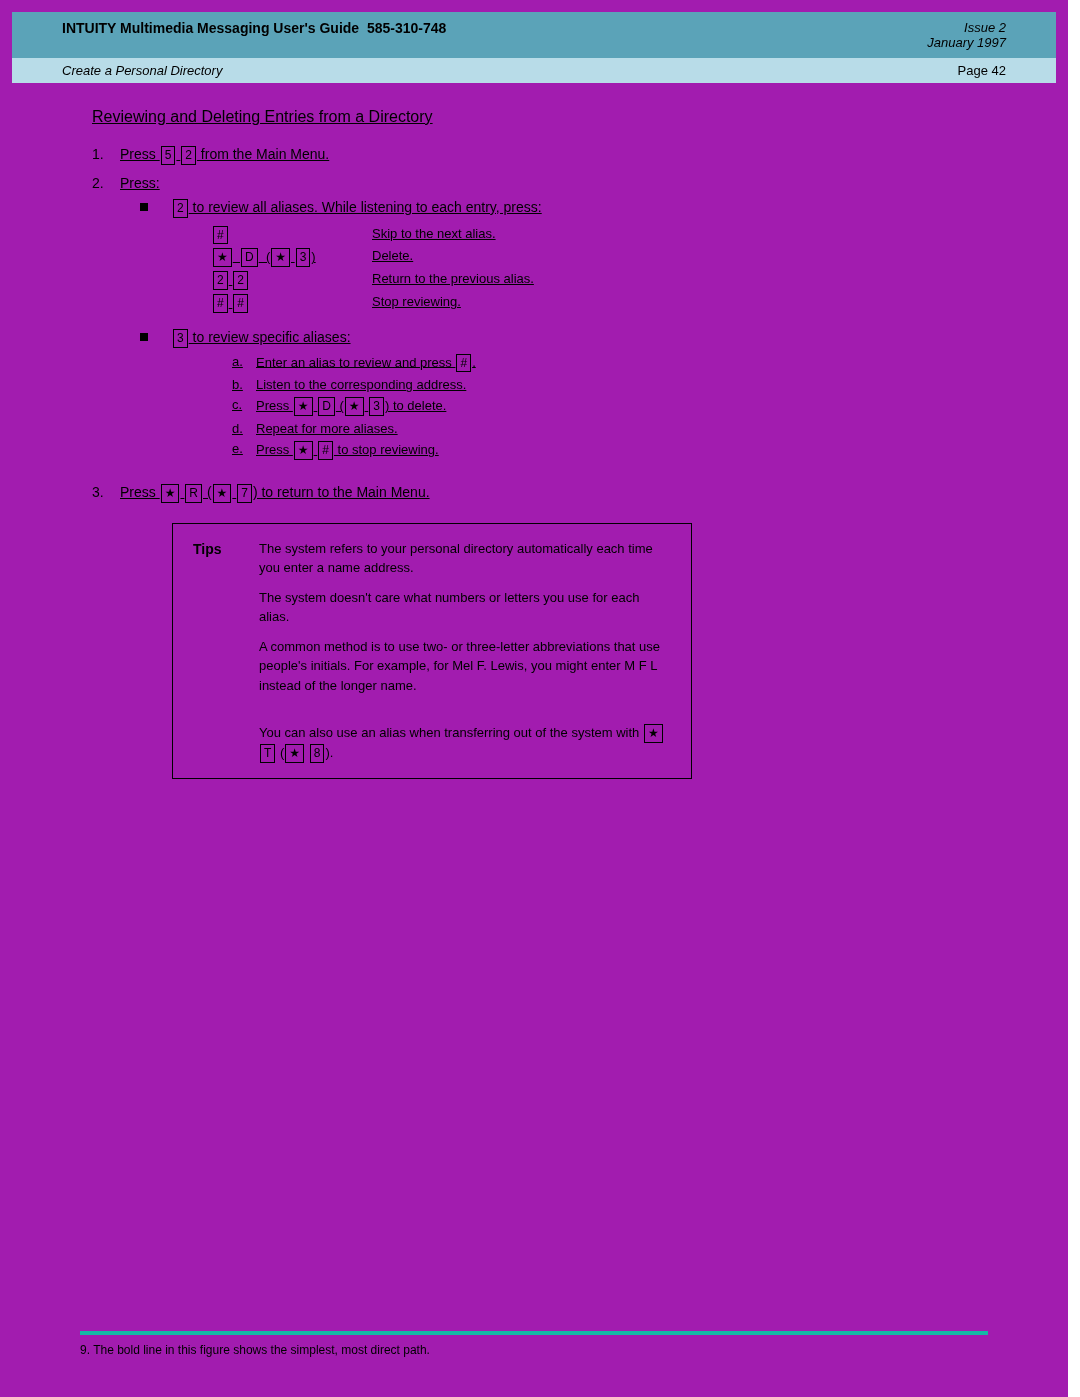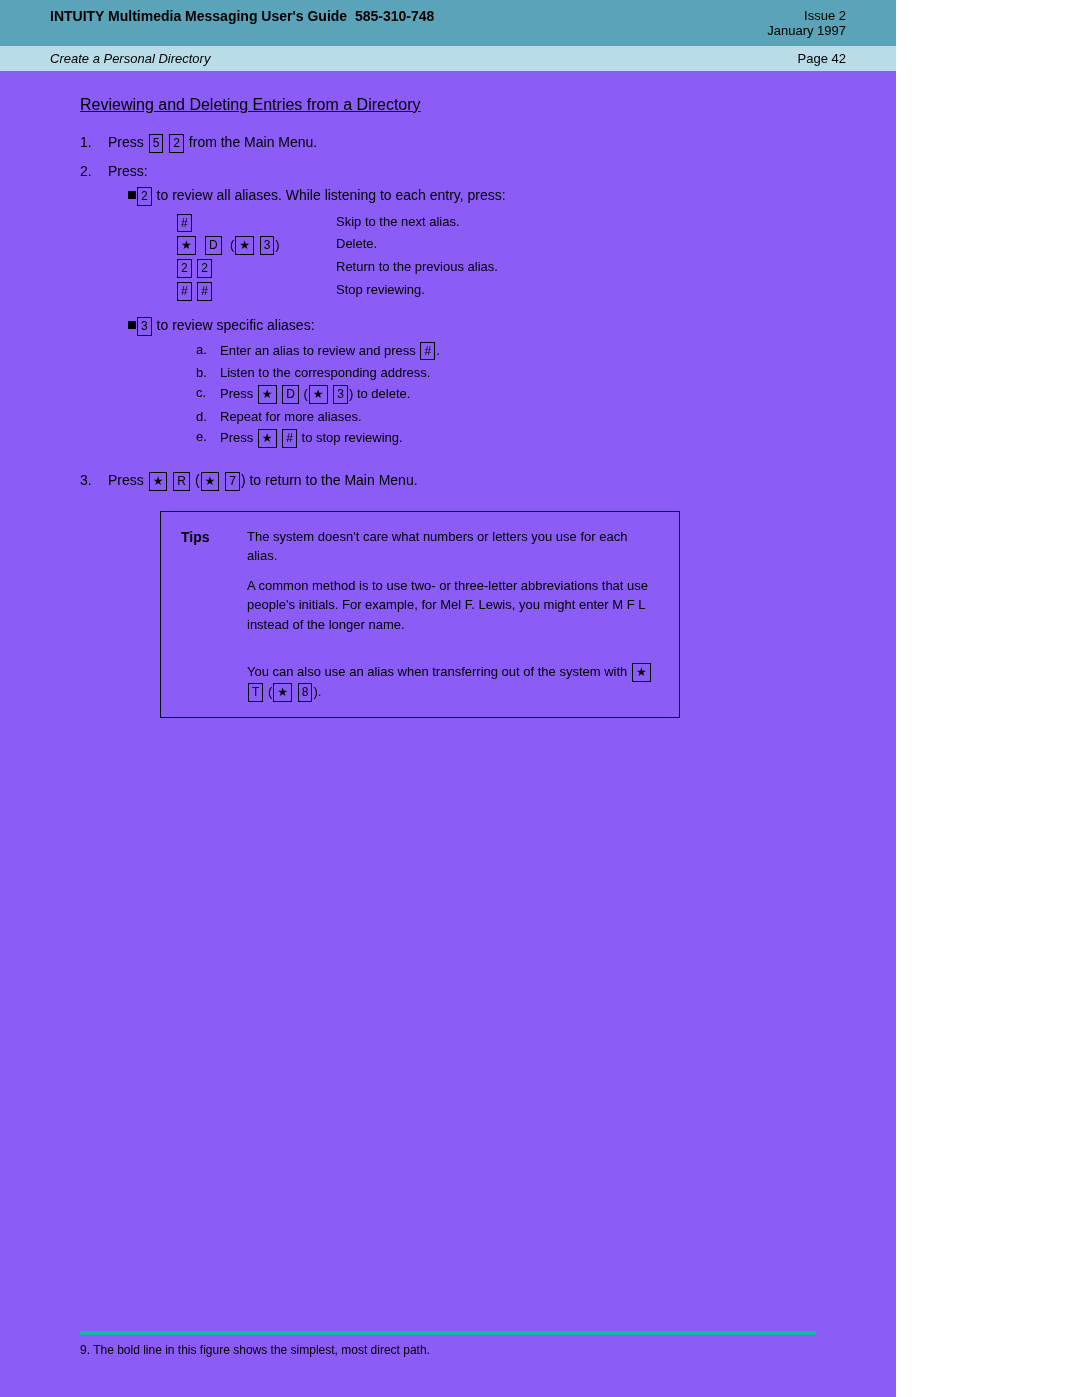--- a/index.html
+++ b/index.html
@@ -8,44 +8,45 @@
       background: #fff;
       font-family: Arial, Helvetica, sans-serif;
       font-size: 14px;
       color: #000;
       width: 1080px;
       min-height: 1397px;
       position: relative;
     }
 
     .page-wrapper {
-      width: 896px;
+      width: 1068px;
       min-height: 1397px;
-      background: #8b5cf6;
-      padding: 0;
+      background: #a21caf;
+      padding: 12px;
       position: relative;
     }
 
     
     .header-bar {
       background-color: #5ba3b8;
       padding: 8px 50px;
       display: flex;
       justify-content: space-between;
       align-items: flex-start;
     }
 
     .header-title {
       font-size: 14px;
       font-weight: bold;
       color: #000;
     }
 
     .header-issue {
       font-size: 13px;
+      font-style: italic;
       color: #000;
       text-align: right;
     }
 
     
     .subheader-bar {
       background-color: #b8dce8;
       padding: 5px 50px;
       display: flex;
       justify-content: space-between;
@@ -88,20 +89,21 @@
       gap: 8px;
     }
 
     .step-num {
       min-width: 20px;
       font-size: 14px;
     }
 
     .step-content {
       flex: 1;
+      text-decoration: underline;
     }
 
     
     .key {
       display: inline-block;
       border: 1px solid #000;
       padding: 0px 3px;
       font-size: 12px;
       font-family: Arial, Helvetica, sans-serif;
       line-height: 1.4;
@@ -113,21 +115,21 @@
     .bullet-list {
       list-style: none;
       padding: 0;
       margin: 8px 0 8px 20px;
     }
 
     .bullet-list > li {
       display: flex;
       align-items: flex-start;
       margin-bottom: 8px;
-      gap: 0;
+      gap: 24px;
     }
 
     .bullet-square {
       display: inline-block;
       width: 8px;
       height: 8px;
       background: #000;
       margin-top: 4px;
       flex-shrink: 0;
     }
@@ -325,20 +327,21 @@
       </li>
 
     </ol>
 
     <div class="tips-box">
       <div class="tips-grid">
         <div class="tips-label-cell">
           <span class="tips-header">Tips</span>
         </div>
         <div class="tips-content-cell">
+          <p>The system refers to your personal directory automatically each time you enter a name address.</p>
           <p>The system doesn't care what numbers or letters you use for each alias.</p>
           <p>A common method is to use two- or three-letter abbreviations that use people's initials.  For example, for Mel F. Lewis, you might enter M F L instead of the longer name.</p>
           <p>You can also use an alias when transferring out of the system with&nbsp;<span class="key">★</span>&nbsp;<span class="key">T</span>&nbsp;(<span class="key">★</span>&nbsp;<span class="key">8</span>).</p>
         </div>
       </div>
     </div>
 
   </div>
 
   <div class="footnote">9.  The bold line in this figure shows the simplest, most direct path.</div>

